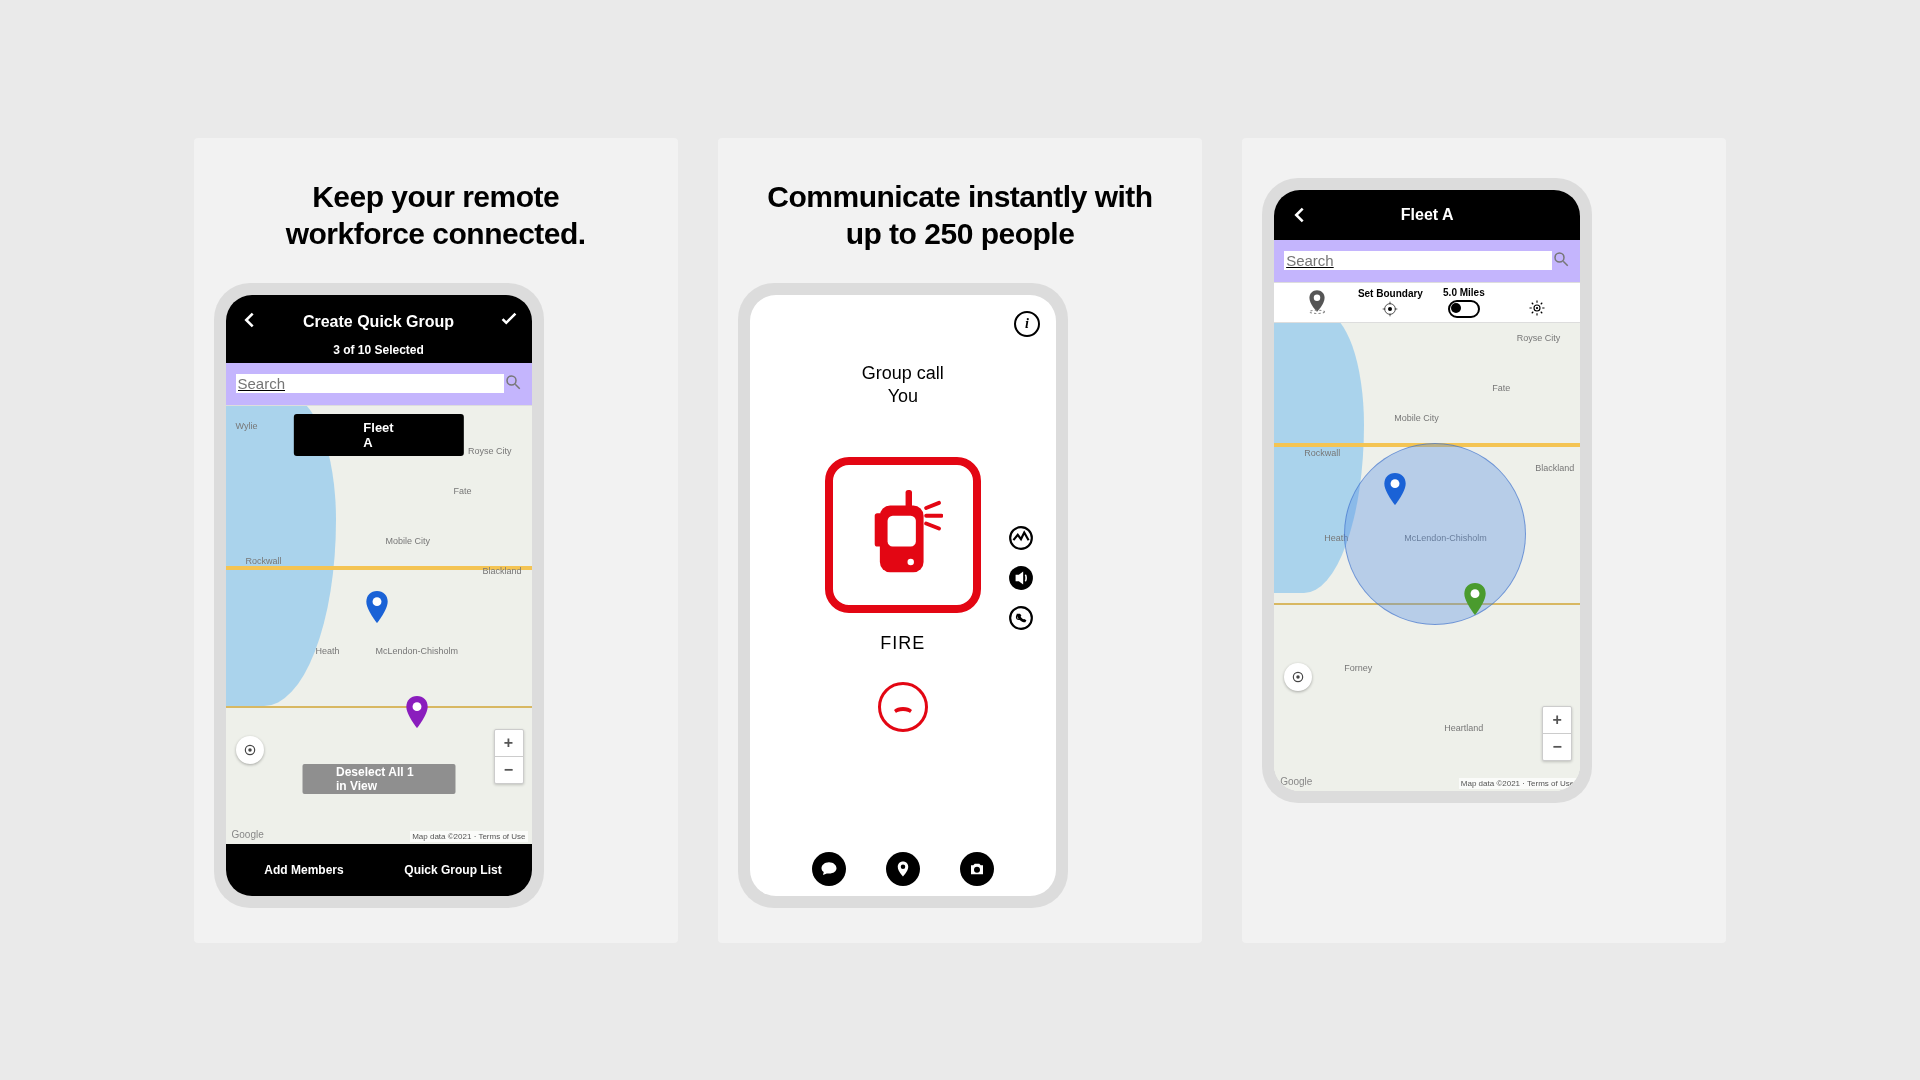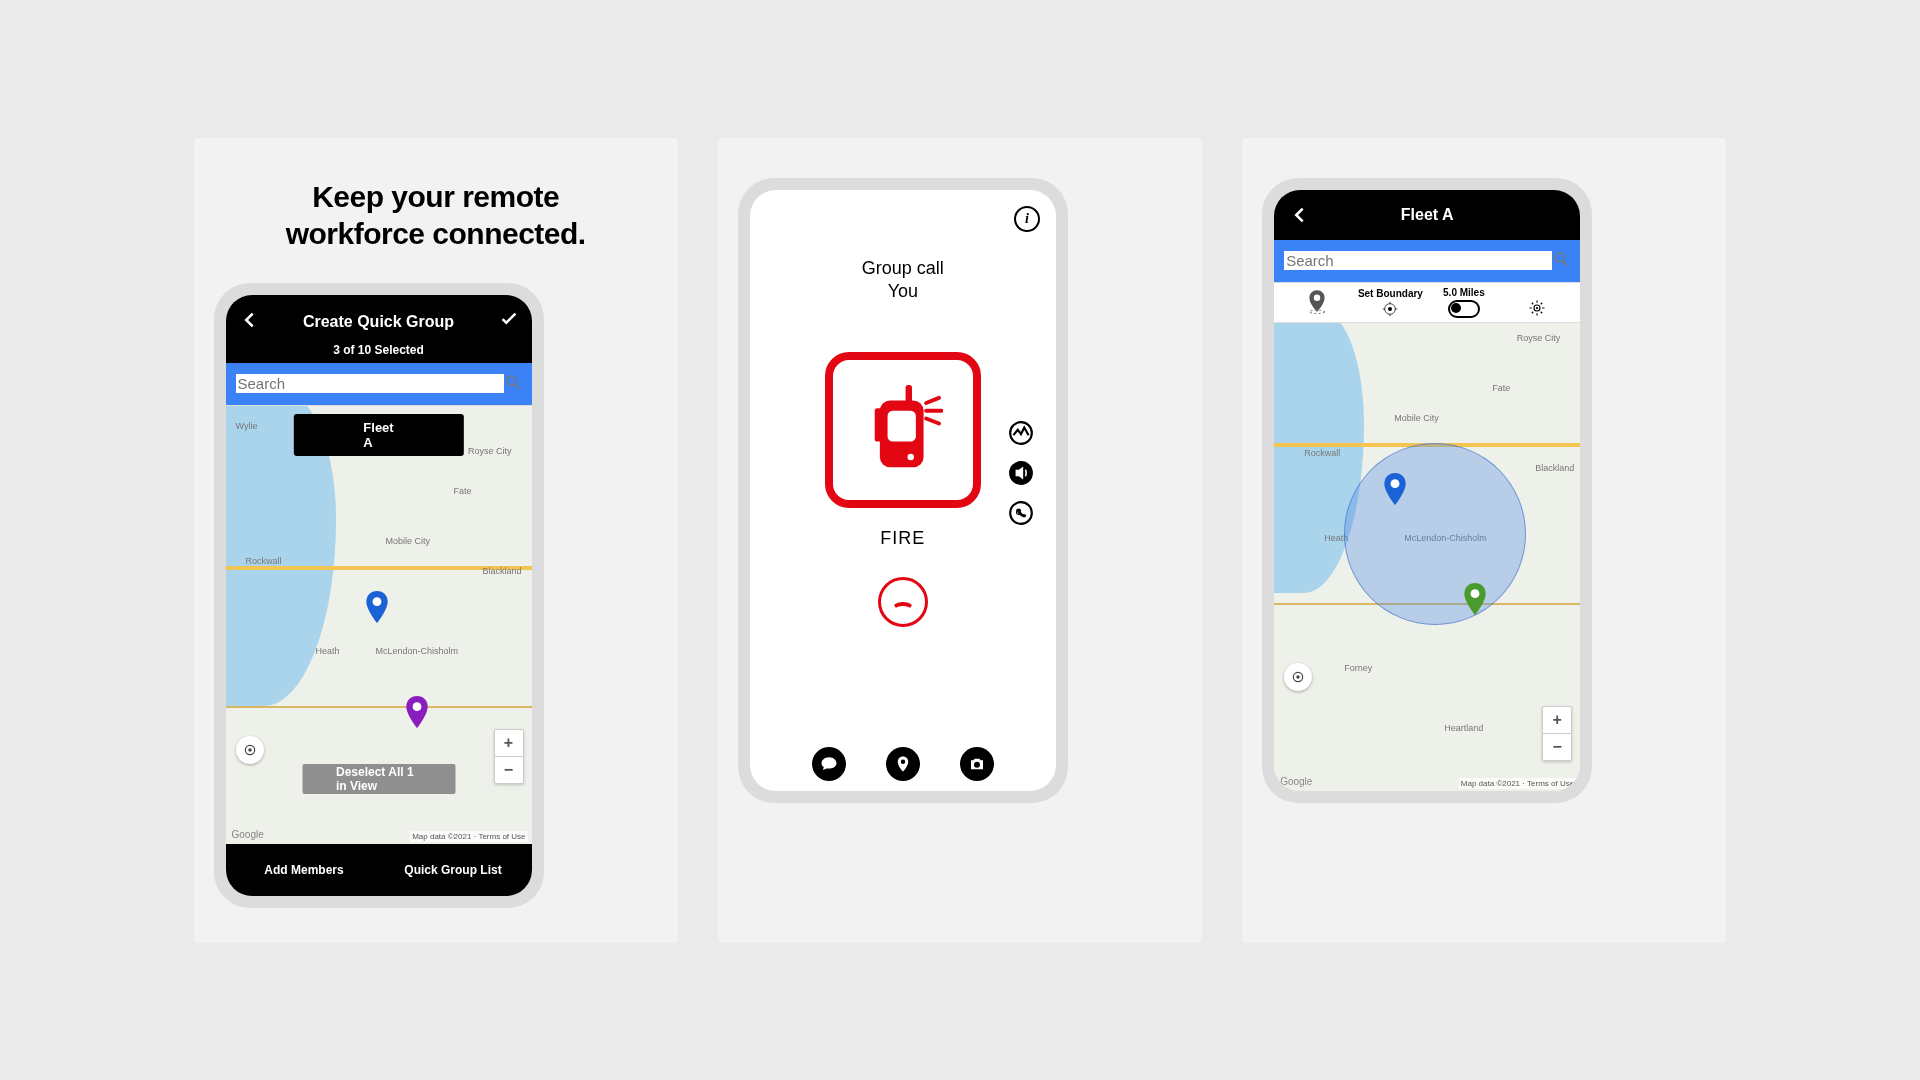--- a/index.html
+++ b/index.html
@@ -75,26 +75,27 @@
     font-size:16px;
   }
   .header-sub {
     text-align:center;
     font-size:12px;
     font-weight:700;
     margin-top:8px;
   }
   .icon-back svg, .icon-check svg { width:22px; height:22px; fill:#fff; }
   .search-bar {
-    background:#3b82f6;
+    background:#c4b5fd;
     display:flex;
     align-items:center;
     padding:4px 10px;
     height:34px;
     border-bottom:1px solid #ddd;
+    text-decoration:underline;
   }
   .search-bar input {
     flex:1;
     border:none;
     font-size:15px;
     color:#888;
     outline:none;
   }
   .search-icon svg { width:18px; height:18px; stroke:#777; fill:none; }
   .map-area { flex:1; position:relative; background:linear-gradient(#e8eee3,#e8eee3); overflow:hidden;}
@@ -250,20 +251,22 @@
         <div class="footer-btns">
           <div class="btn">Add Members</div>
           <div class="btn">Quick Group List</div>
         </div>
 
       </div>
     </div>
   </div>
 
   <div class="panel">
+    <div class="headline">Communicate instantly with
+up to 250 people</div>
     <div class="phone-frame">
       <div class="phone-screen s2">
         <div class="info-circle">i</div>
         <div class="call-type">Group call</div>
         <div class="call-you">You</div>
         <div class="ptt-box">
           <svg width="80" height="90" viewBox="0 0 60 70">
             <rect x="12" y="12" width="34" height="52" rx="8"></rect>
             <rect x="8" y="18" width="6" height="26" rx="2"></rect>
             <rect x="32" y="0" width="5" height="16" rx="2"></rect>

